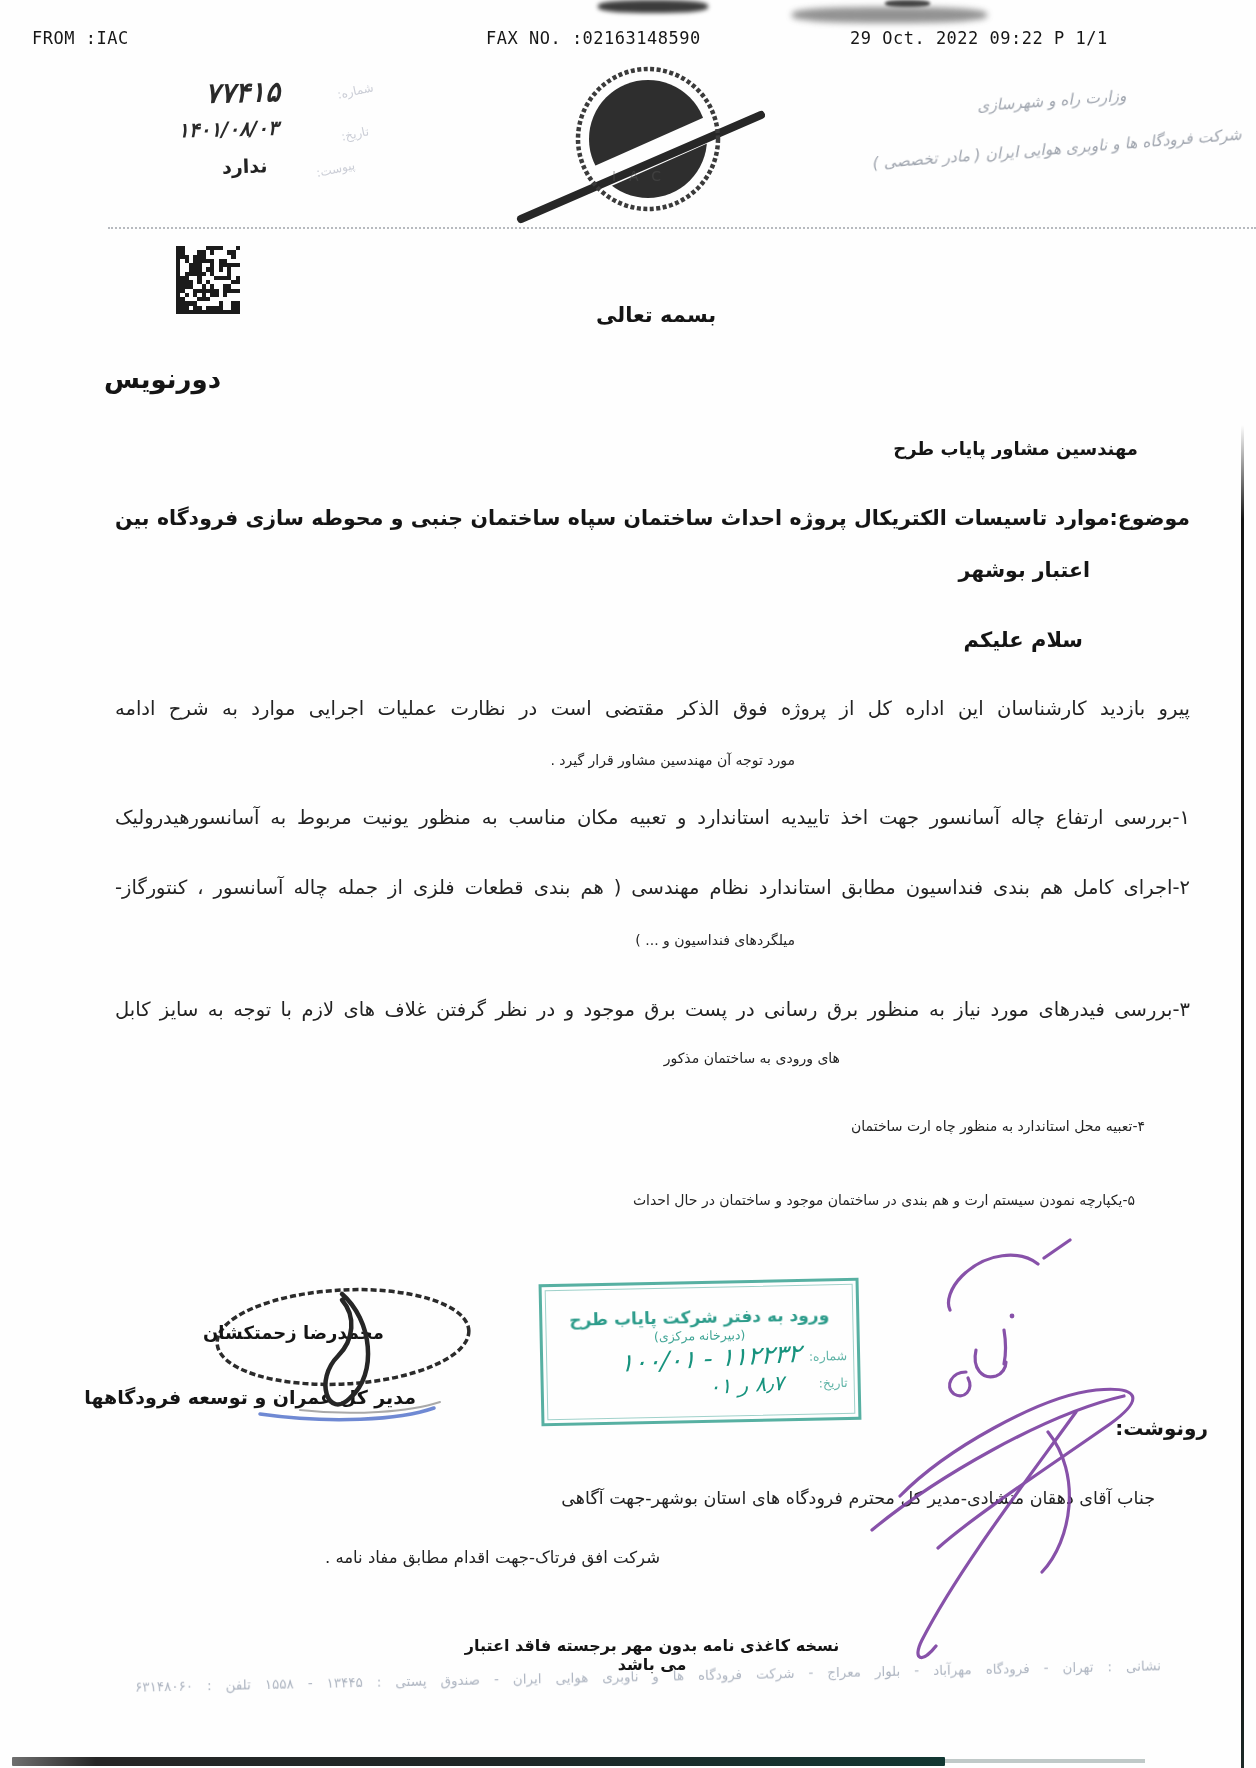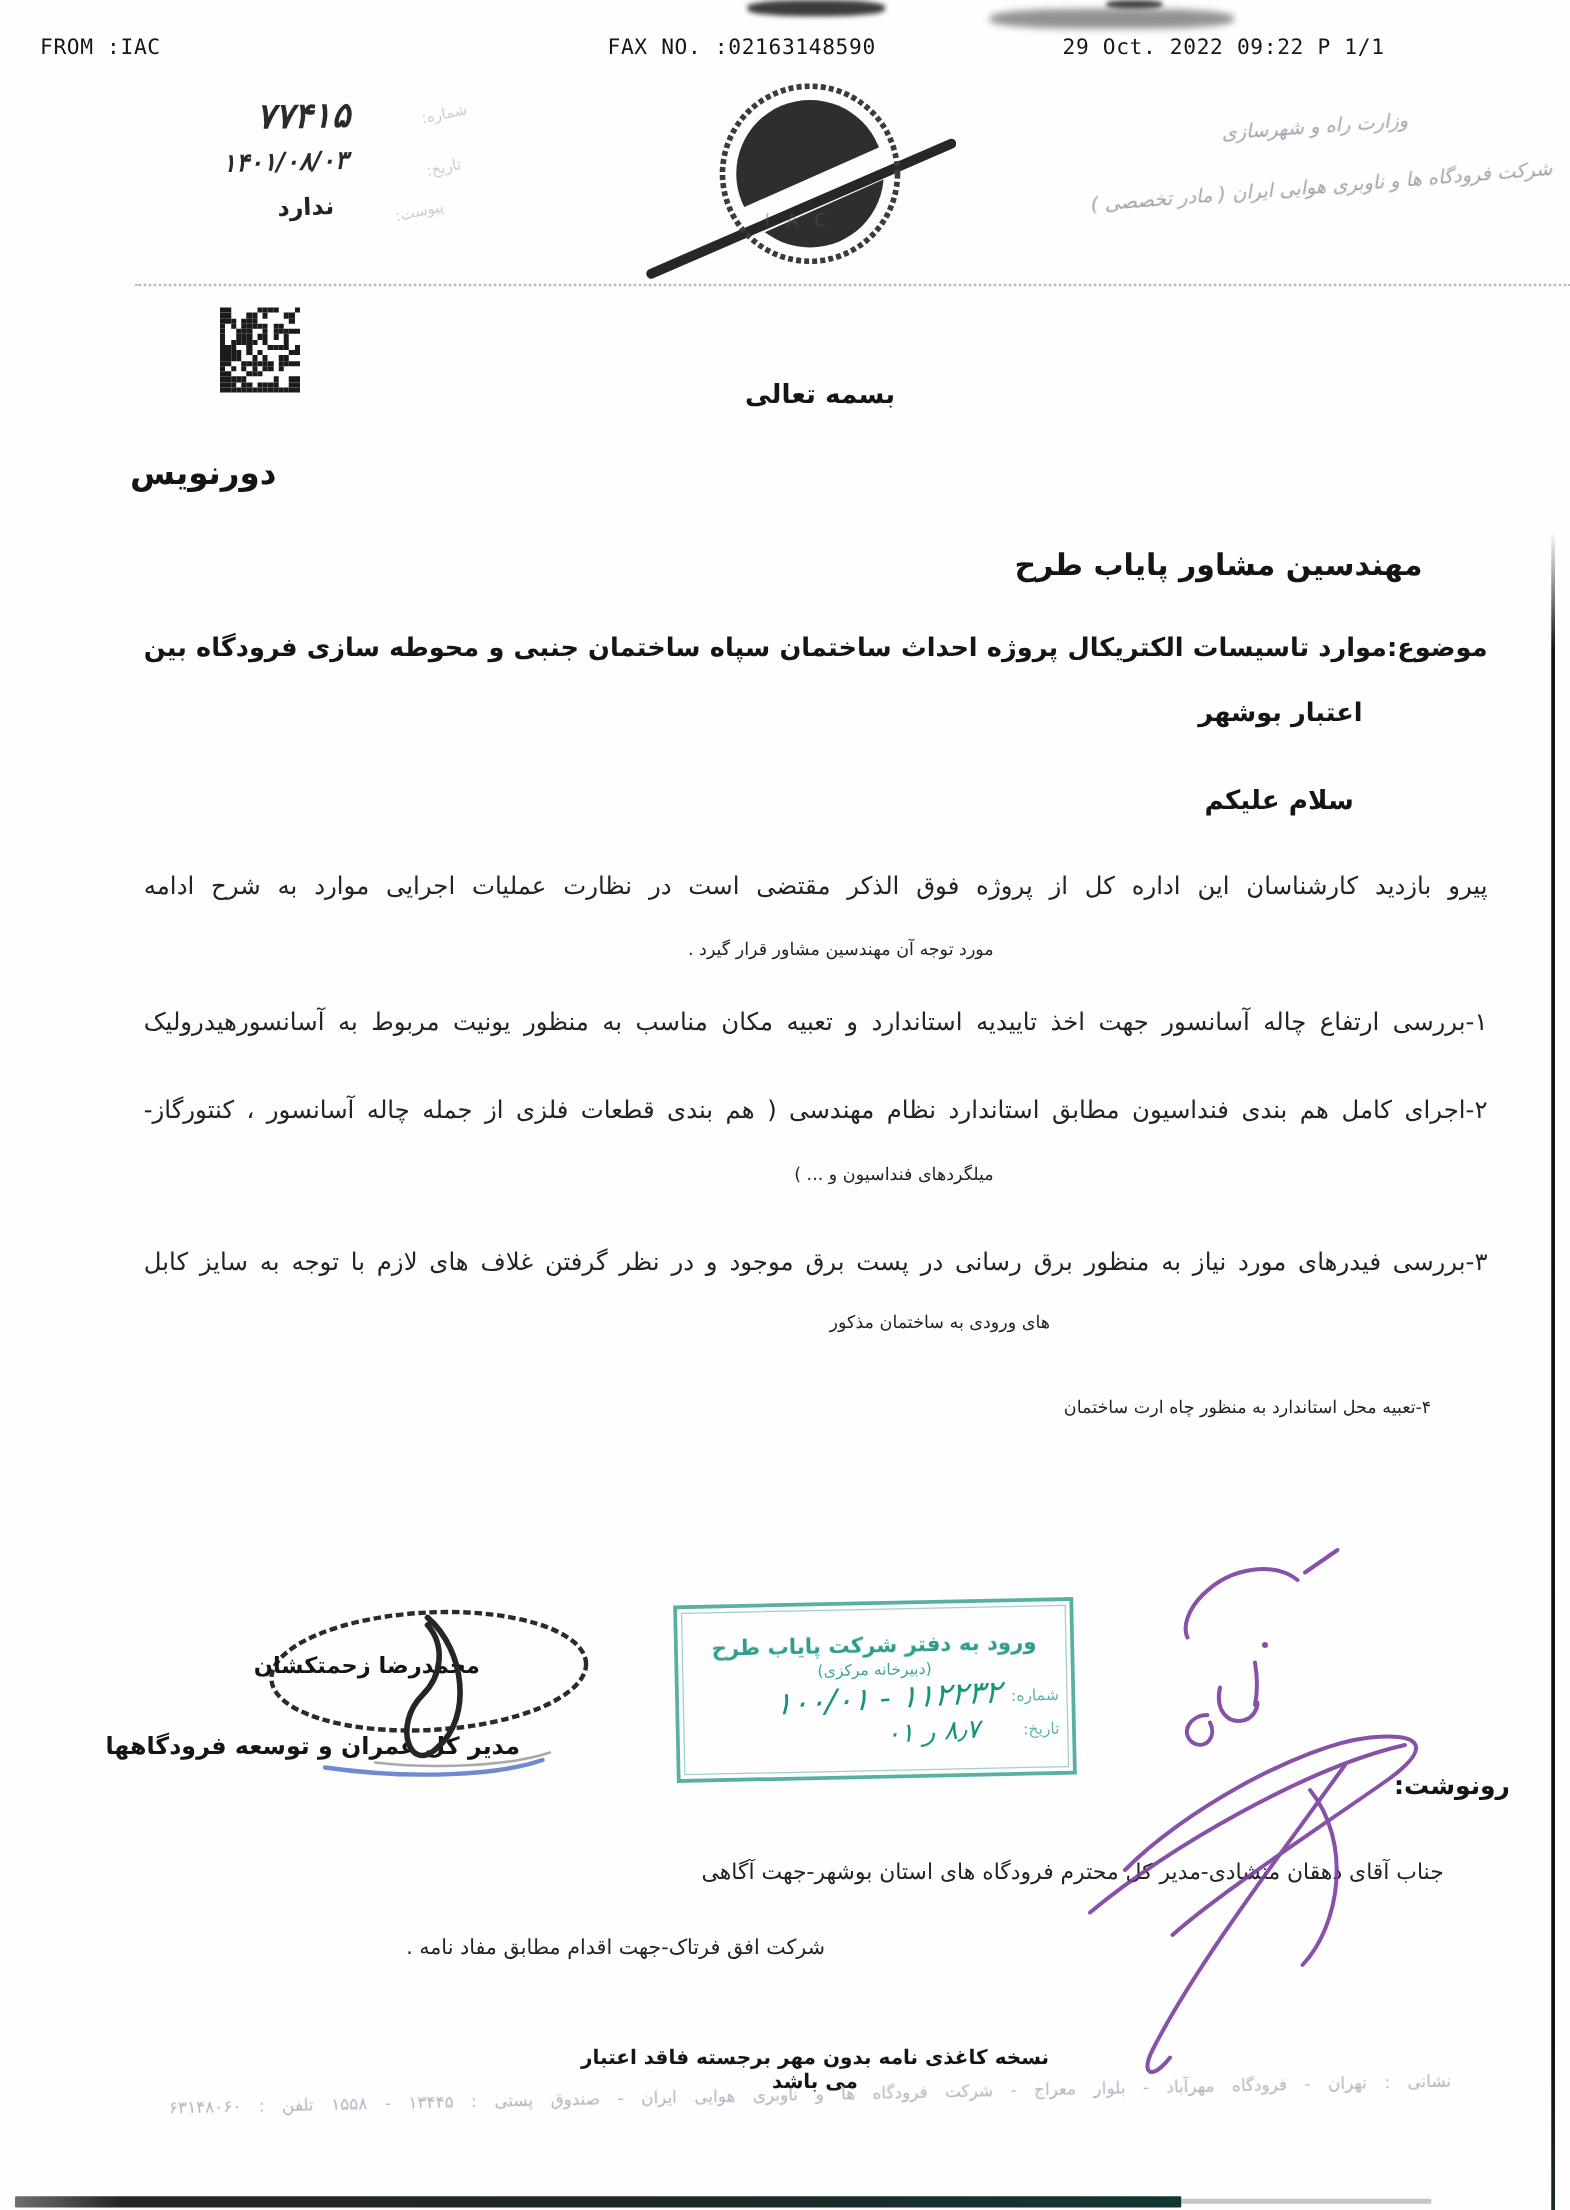--- a/index.html
+++ b/index.html
@@ -314,34 +314,35 @@
       <div style="background: rgb(27, 27, 27);"></div>
       <div style="background: rgb(27, 27, 27);"></div>
       <div style="background: rgb(27, 27, 27);"></div>
       <div style="background: rgb(27, 27, 27);"></div>
       <div style="background: rgb(27, 27, 27);"></div>
     </div>
 
   <div class="rl bold" style="left:596px;top:303px;font-size:21px;">بسمه تعالی</div>
   <div class="rl bold" style="left:104px;top:364px;font-size:26px;">دورنویس</div>
 
-  <div class="rl bold" style="right:118px;top:438px;font-size:24px;">مهندسین مشاور پایاب طرح</div>
+  <div class="rl bold" style="right:118px;top:438px;font-size:18px;">مهندسین مشاور پایاب طرح</div>
   <div class="jl bold" style="top:506px;font-size:20.5px;">موضوع:موارد تاسیسات الکتریکال پروژه احداث ساختمان سپاه ساختمان جنبی و محوطه سازی فرودگاه بین</div>
   <div class="rl bold" style="right:166px;top:558px;font-size:20.5px;">اعتبار بوشهر</div>
   <div class="rl bold" style="right:173px;top:628px;font-size:21px;">سلام علیکم</div>
 
   <div class="jl" style="top:697px;">پیرو بازدید کارشناسان این اداره کل از پروژه فوق الذکر مقتضی است در نظارت عملیات اجرایی موارد به شرح ادامه</div>
   <div class="rl" style="right:461px;top:752px;">مورد توجه آن مهندسین مشاور قرار گیرد .</div>
 
   <div class="jl" style="top:806px;">۱-بررسی ارتفاع چاله آسانسور جهت اخذ تاییدیه استاندارد و تعبیه مکان مناسب به منظور یونیت مربوط به آسانسورهیدرولیک</div>
   <div class="jl" style="top:876px;">۲-اجرای کامل هم بندی فنداسیون مطابق استاندارد نظام مهندسی ( هم بندی قطعات فلزی از جمله چاله آسانسور ، کنتورگاز-</div>
   <div class="rl" style="right:461px;top:932px;">میلگردهای فنداسیون و ... )</div>
   <div class="jl" style="top:998px;">۳-بررسی فیدرهای مورد نیاز به منظور برق رسانی در پست برق موجود و در نظر گرفتن غلاف های لازم با توجه به سایز کابل</div>
   <div class="rl" style="right:416px;top:1050px;">های ورودی به ساختمان مذکور</div>
   <div class="rl" style="right:111px;top:1118px;">۴-تعبیه محل استاندارد به منظور چاه ارت ساختمان</div>
+  <div class="rl" style="right:121px;top:1192px;">۵-یکپارچه نمودن سیستم ارت و هم بندی در ساختمان موجود و ساختمان در حال احداث</div>
 
   <div class="stamp">
     <div class="st1">ورود به دفتر شرکت پایاب طرح</div>
     <div class="st2">(دبیرخانه مرکزی)</div>
     <div class="strow">
       <span class="stlbl">شماره:</span>
       <span class="sthand" style="font-size:25px;transform:rotate(-2deg) skewX(-6deg);">۱۰۰/۰۱ - ۱۱۲۲۳۲</span>
     </div>
     <div class="strow" style="padding-right:64px;">
       <span class="stlbl" style="position:absolute;right:10px;">تاریخ:</span>

